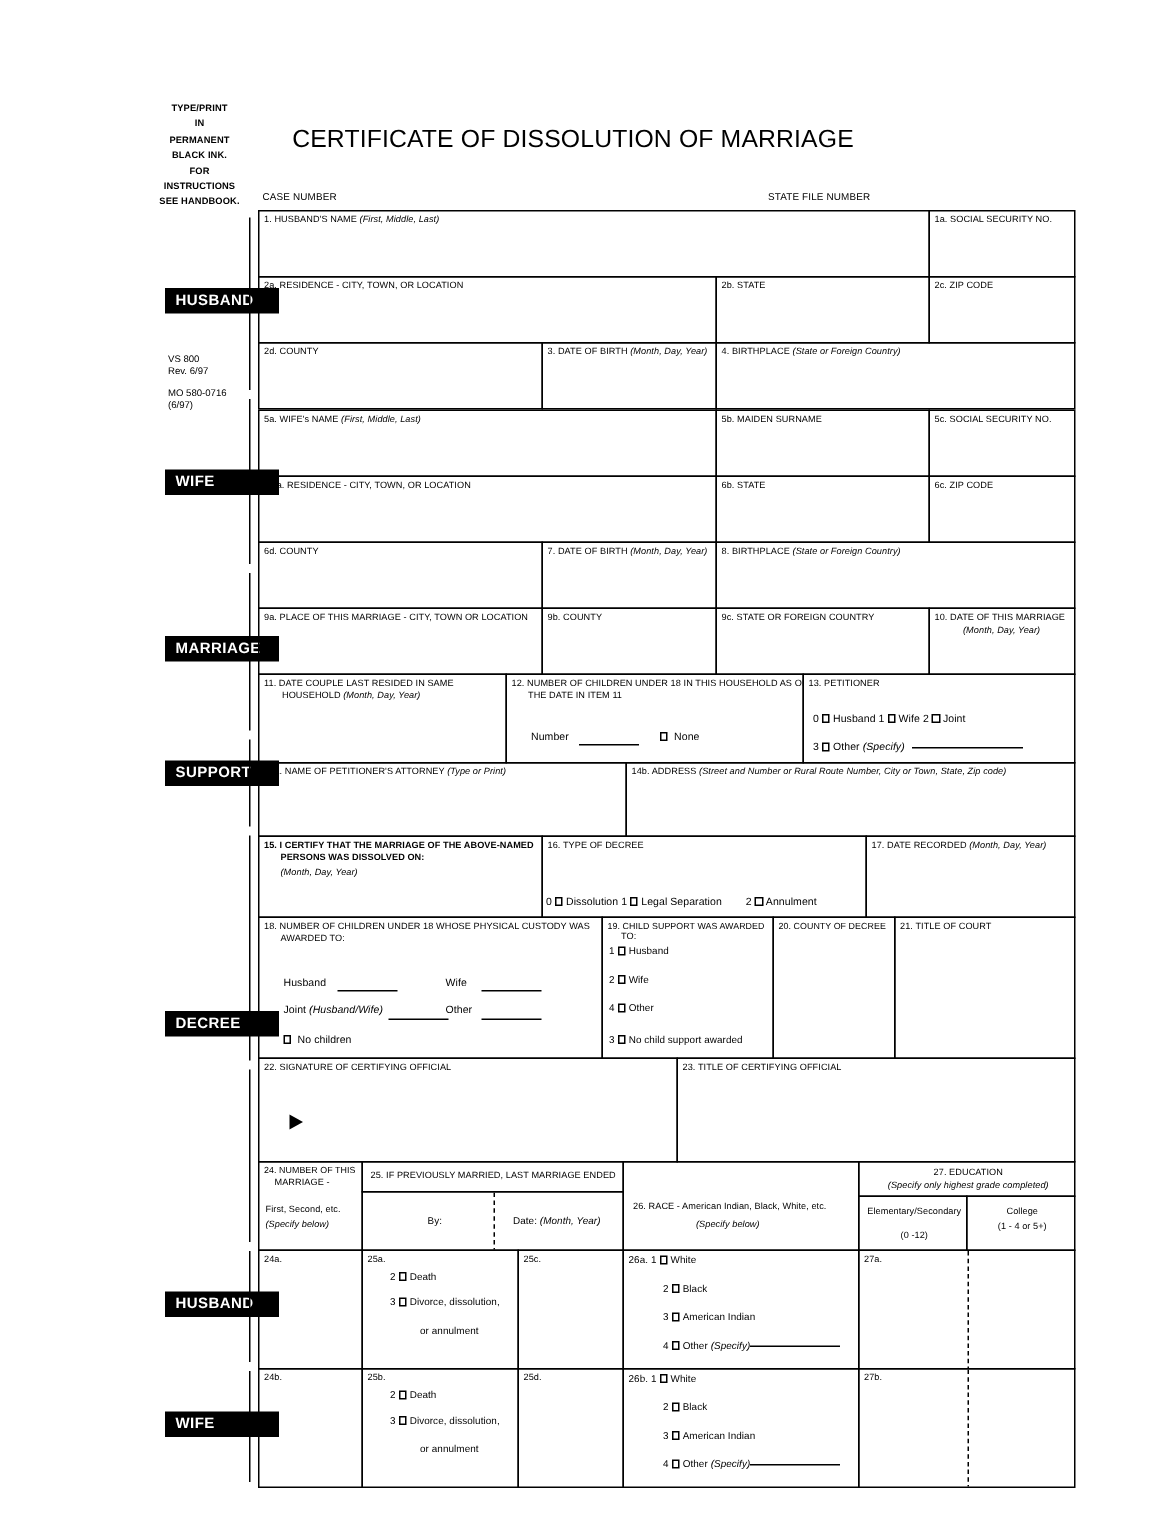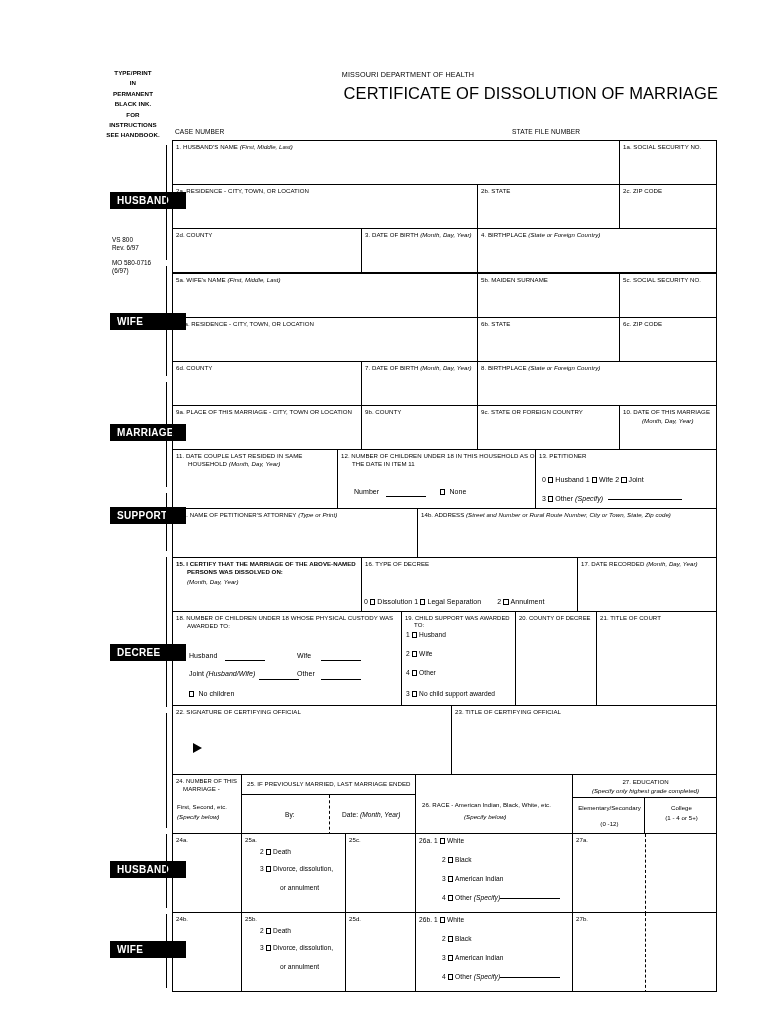--- a/index.html
+++ b/index.html
@@ -56,21 +56,21 @@
     position: absolute; left: 0; right: 0; top: 70px;
     text-align: center;
     font-size: 7.2px;
     letter-spacing: .15px;
     width: 770px;
   }
   .hdr-sub span { margin-left: 46px; }
   .hdr-title {
     position: absolute; left: 0; top: 84px;
     width: 718px;
-    text-align: right;
+    text-align: center;
     font-size: 16.5px;
     letter-spacing: .1px;
   }
   .hdr-title span { margin-left: 46px; }
   .casenum {
     position: absolute; left: 175px; top: 128px;
     font-size: 6.6px; letter-spacing: .1px;
   }
   .statefile {
     position: absolute; left: 512px; top: 128px;
@@ -161,34 +161,33 @@
     <div>Rev. 6/97</div>
     <div class="gap"></div>
     <div>MO 580-0716</div>
     <div>(6/97)</div>
   </div>
 
   <div class="tab" style="top:192px">HUSBAND</div>
   <div class="tab" style="top:313px">WIFE</div>
   <div class="tab" style="top:424px">MARRIAGE</div>
   <div class="tab" style="top:507px">SUPPORT</div>
-  <div class="tab" style="top:644px">DECREE</div>
+  <div class="tab" style="top:674px">DECREE</div>
   <div class="tab" style="top:861px">HUSBAND</div>
   <div class="tab" style="top:941px">WIFE</div>
 
   <div class="spine" style="top:145px;height:115px"></div>
   <div class="spine" style="top:266px;height:110px"></div>
   <div class="spine" style="top:382px;height:105px"></div>
   <div class="spine" style="top:493px;height:58px"></div>
   <div class="spine" style="top:557px;height:150px"></div>
   <div class="spine" style="top:713px;height:115px"></div>
   <div class="spine" style="top:834px;height:74px"></div>
   <div class="spine" style="top:914px;height:74px"></div>
 
-  <div class="hdr-sub"><span>MISSOURI DEPARTMENT OF HEALTH</span></div>
   <div class="hdr-title"><span>CERTIFICATE OF DISSOLUTION OF MARRIAGE</span></div>
   <div class="casenum">CASE NUMBER</div>
   <div class="statefile">STATE FILE NUMBER</div>
 
   <div class="frame">
 
     <div class="cell" style="left:0;top:0;width:448px;height:45px">
       <div class="lbl"><span>1. HUSBAND'S NAME</span> <i>(First, Middle, Last)</i></div>
     </div>
     <div class="cell" style="left:447px;top:0;width:98px;height:45px">

